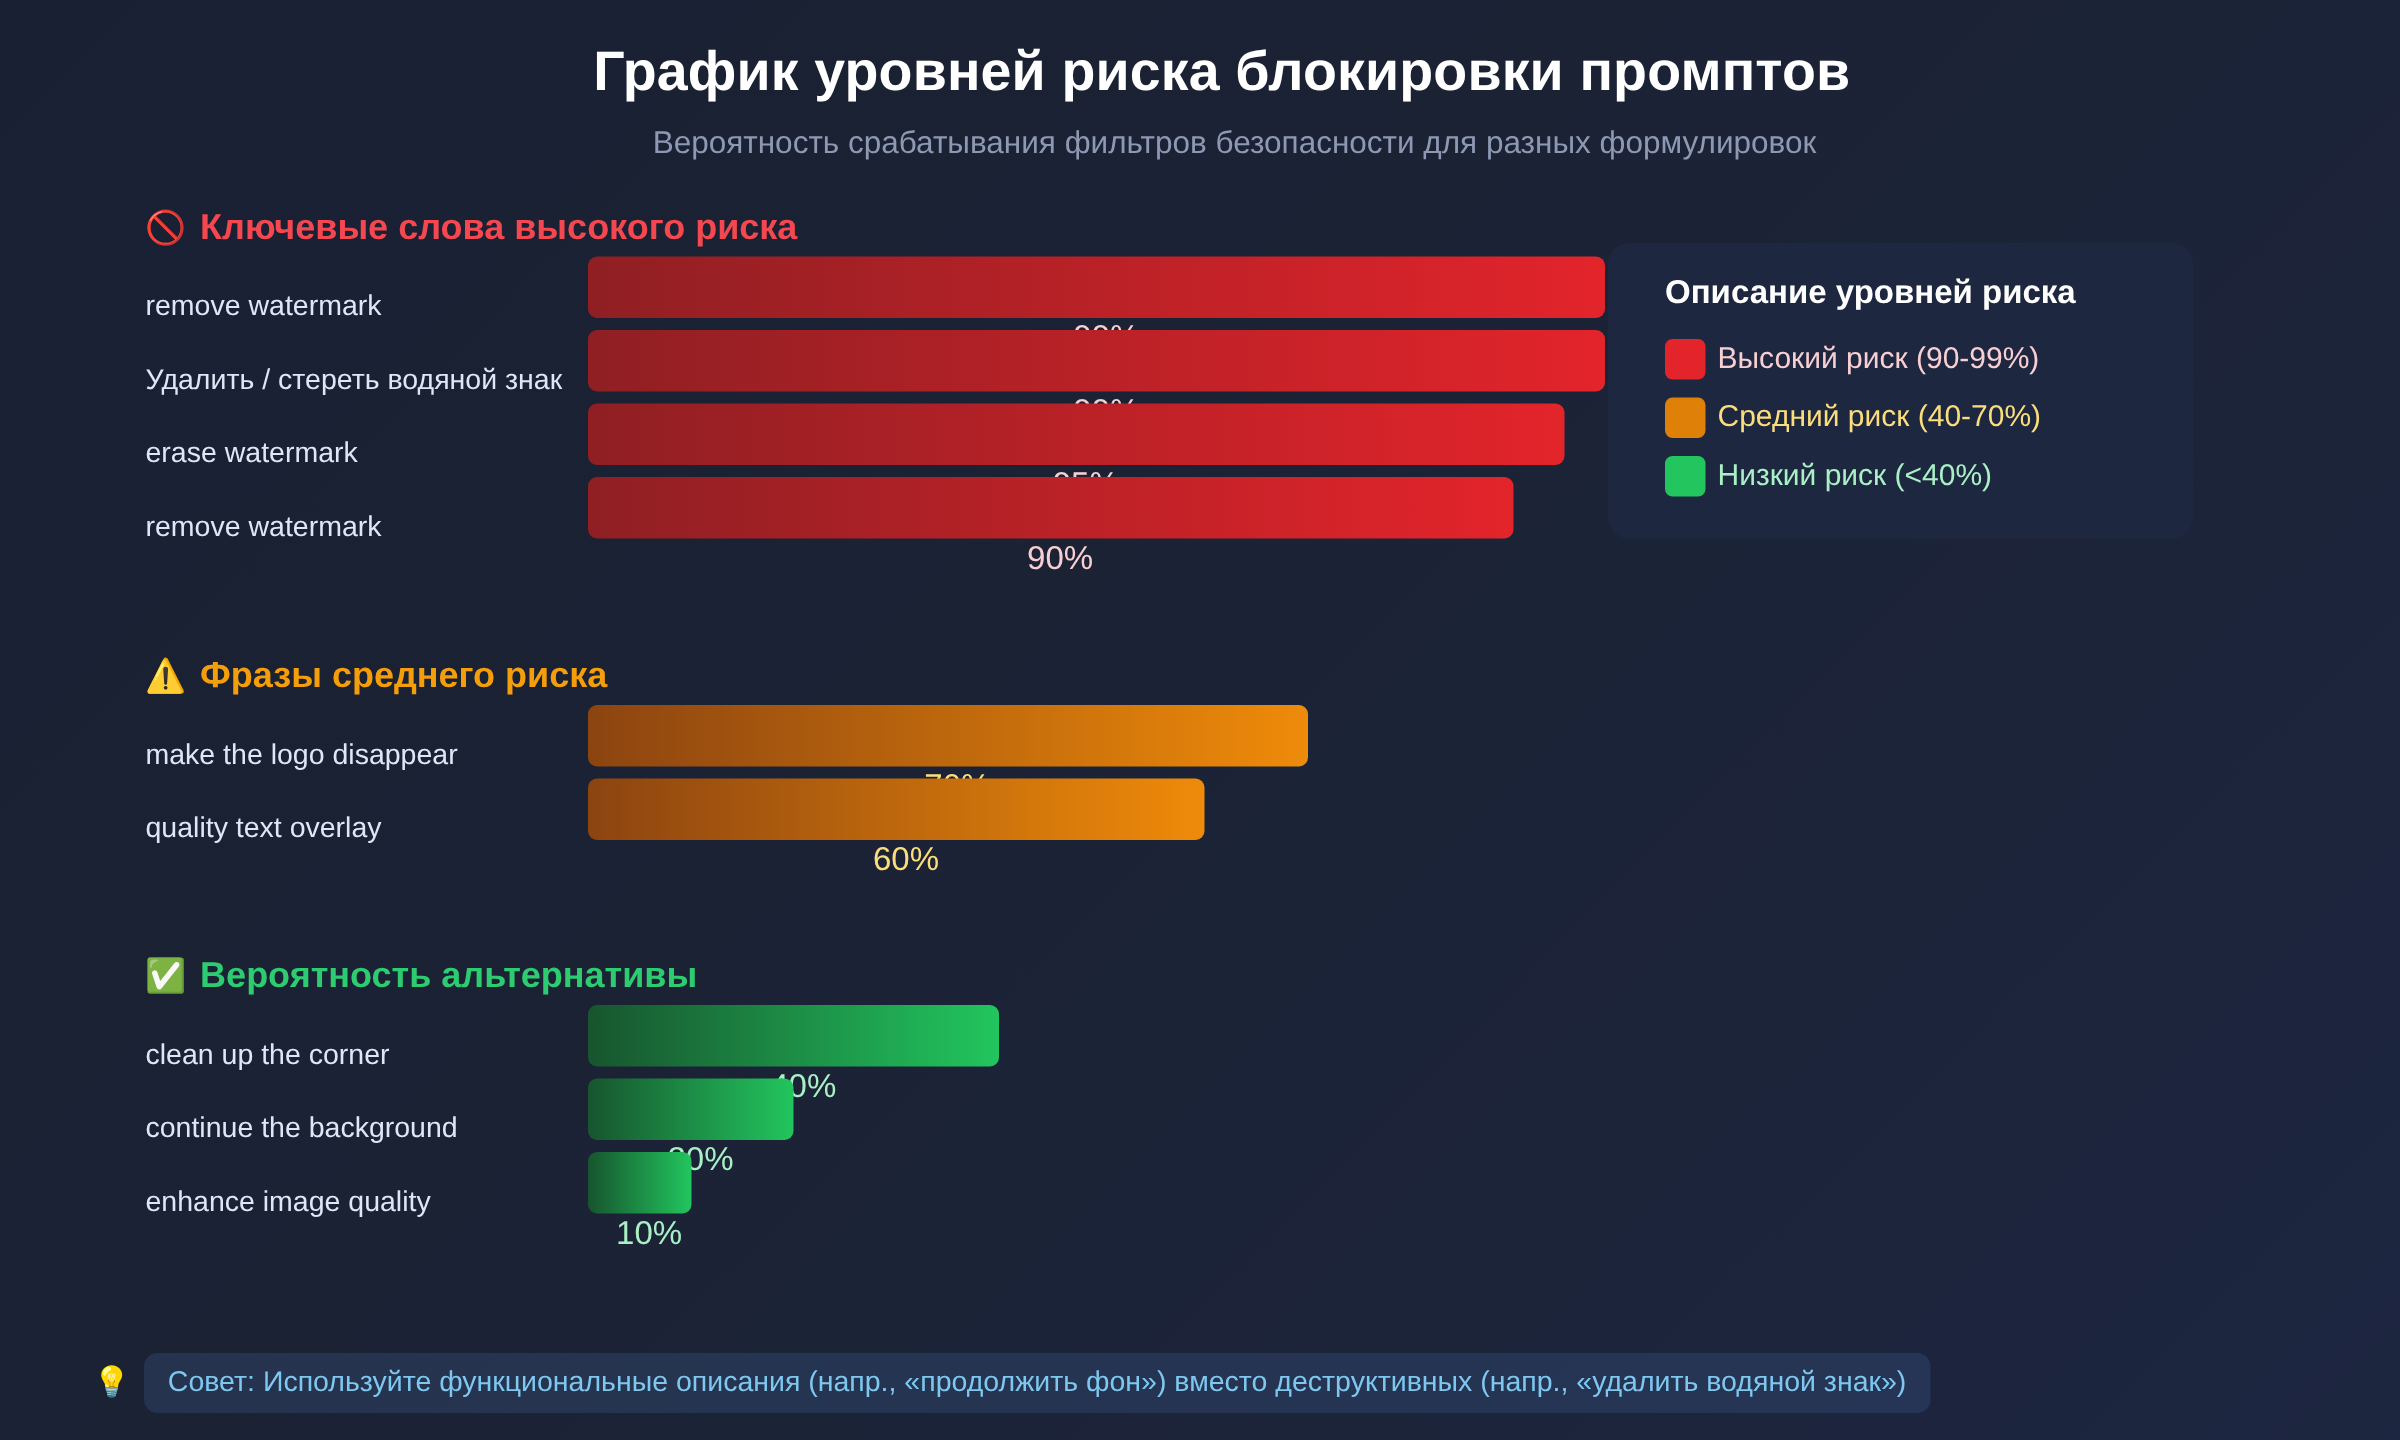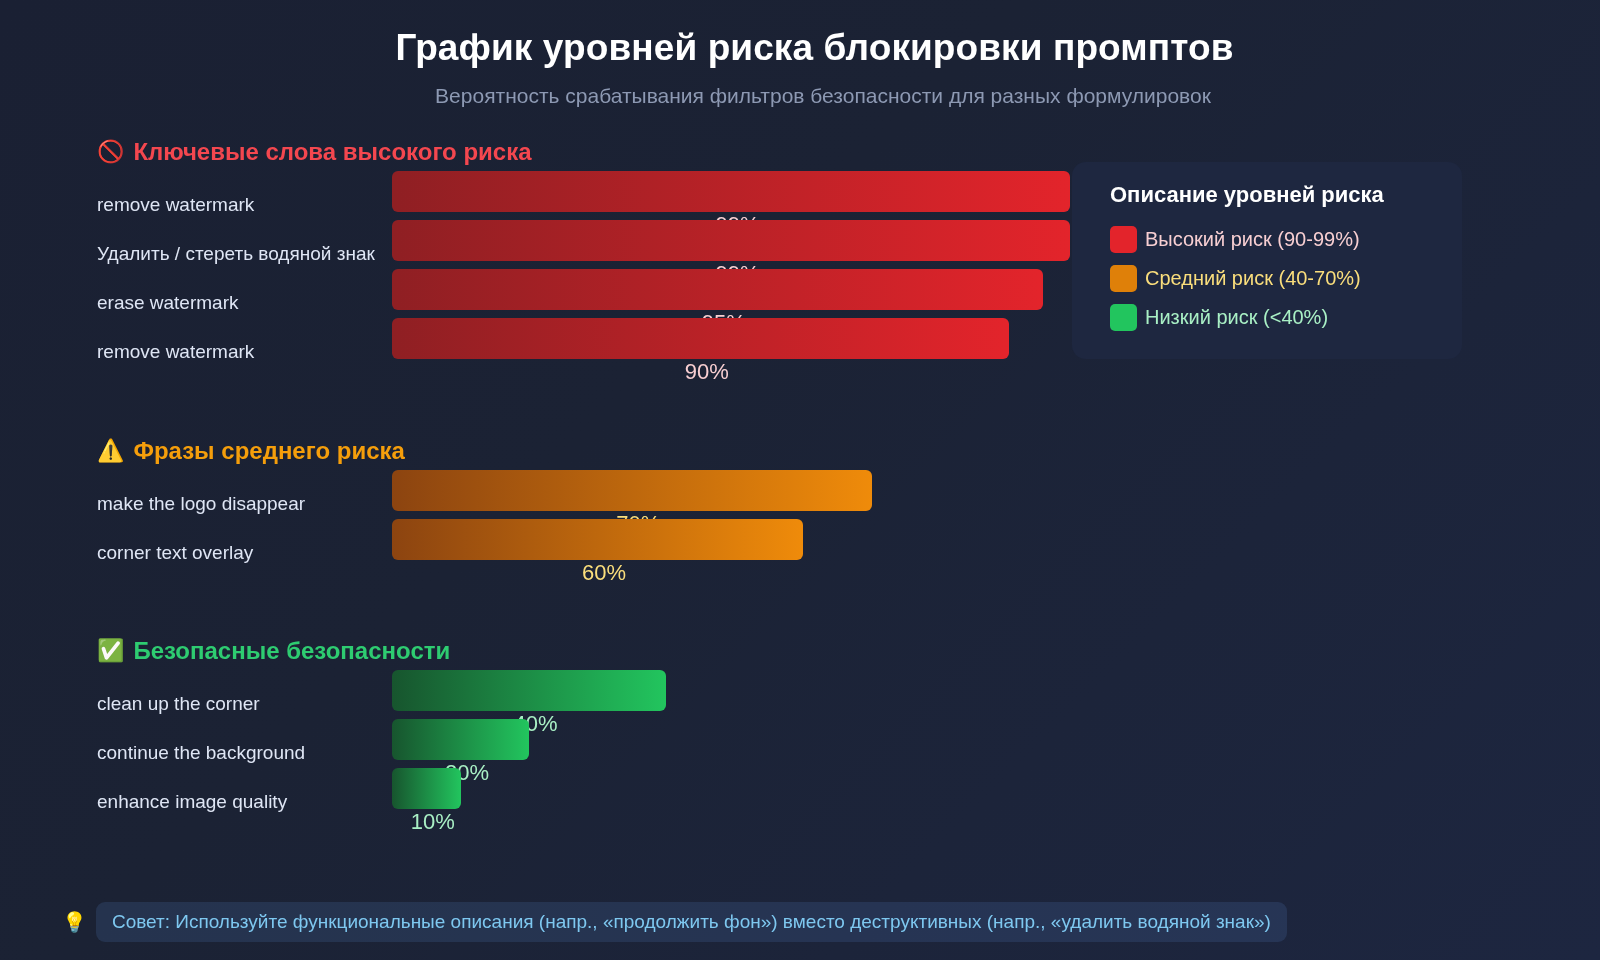--- a/index.html
+++ b/index.html
@@ -208,35 +208,35 @@
     </div>
     <div class="rows">
       <div class="row">
         <div class="row-label">make the logo disappear</div>
         <div class="bar-wrap">
           <div class="bar" style="width: 479.5px;"></div>
           <div class="bar-value">70%</div>
         </div>
       </div>
       <div class="row">
-        <div class="row-label">corner text overlay</div>
+        <div class="row-label">quality text overlay</div>
         <div class="bar-wrap">
           <div class="bar" style="width: 411px;"></div>
           <div class="bar-value">60%</div>
         </div>
       </div>
     </div>
   </div>
 
   <div class="gap-low"></div>
 
   <div class="section sec-low">
     <div class="section-head">
       <span class="section-emoji">✅</span>
-      <span>Безопасные безопасности</span>
+      <span>Вероятность альтернативы</span>
     </div>
     <div class="rows">
       <div class="row">
         <div class="row-label">clean up the corner</div>
         <div class="bar-wrap">
           <div class="bar" style="width: 274px;"></div>
           <div class="bar-value">40%</div>
         </div>
       </div>
       <div class="row">

